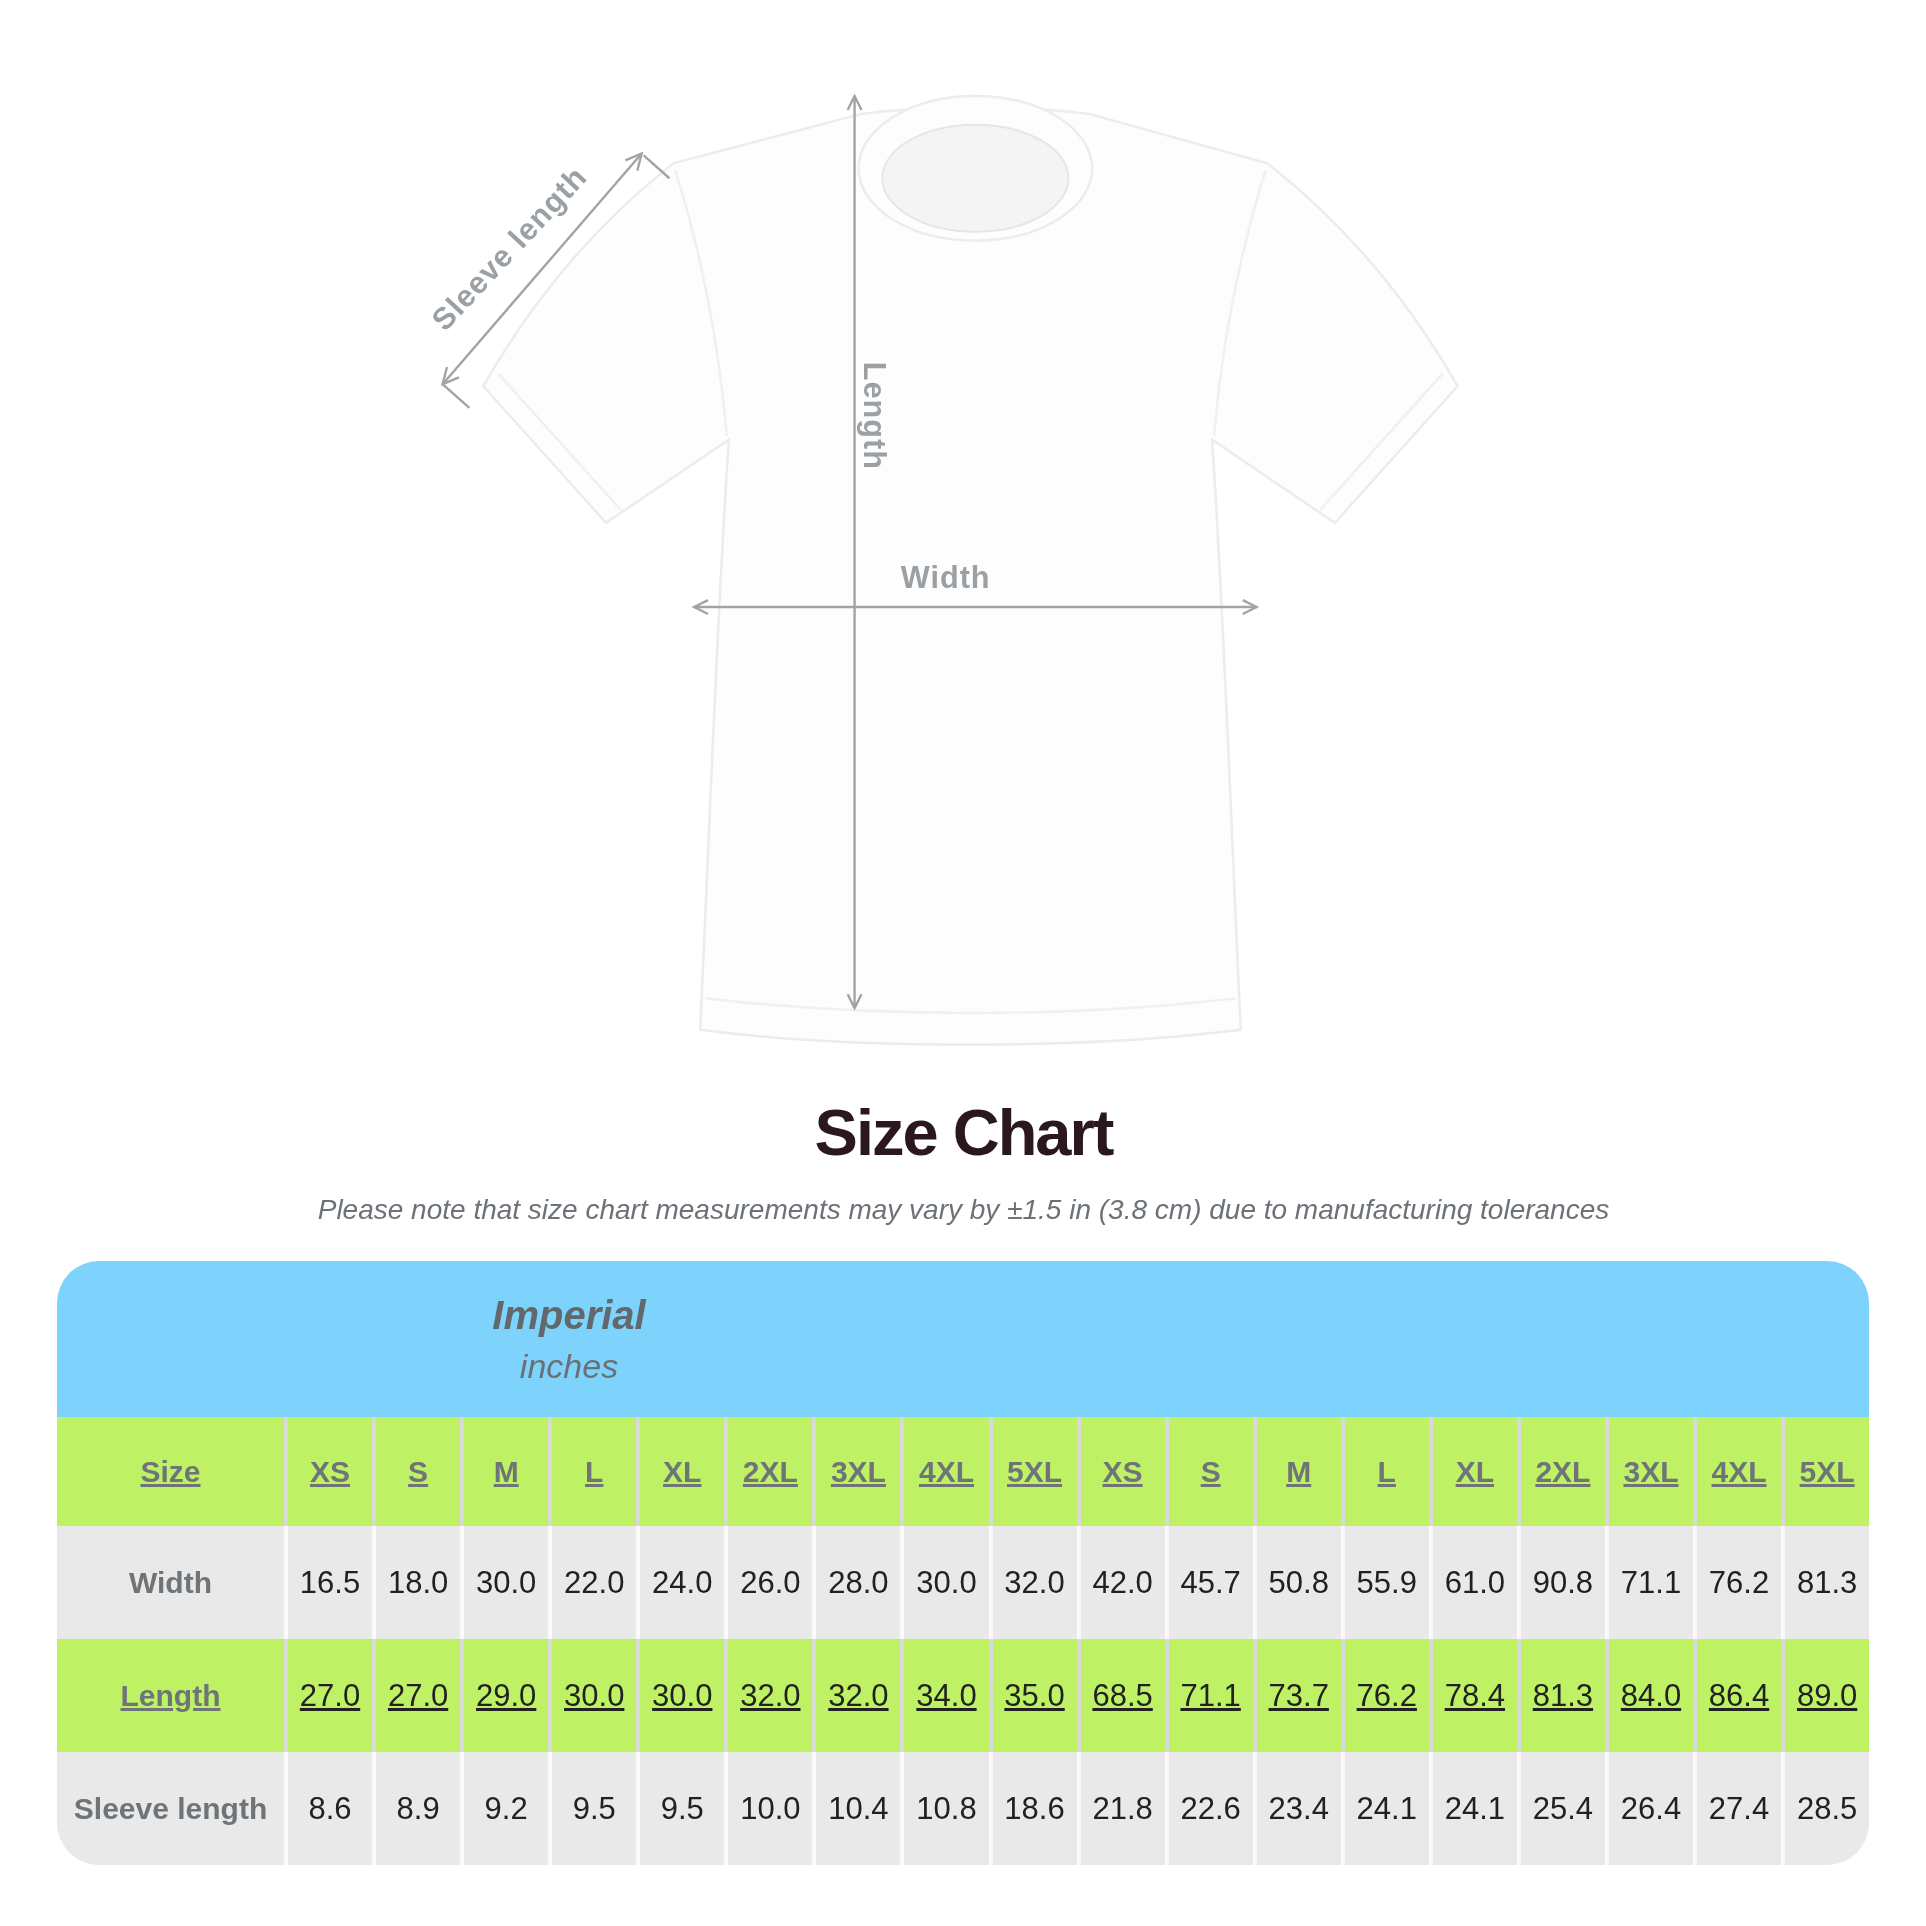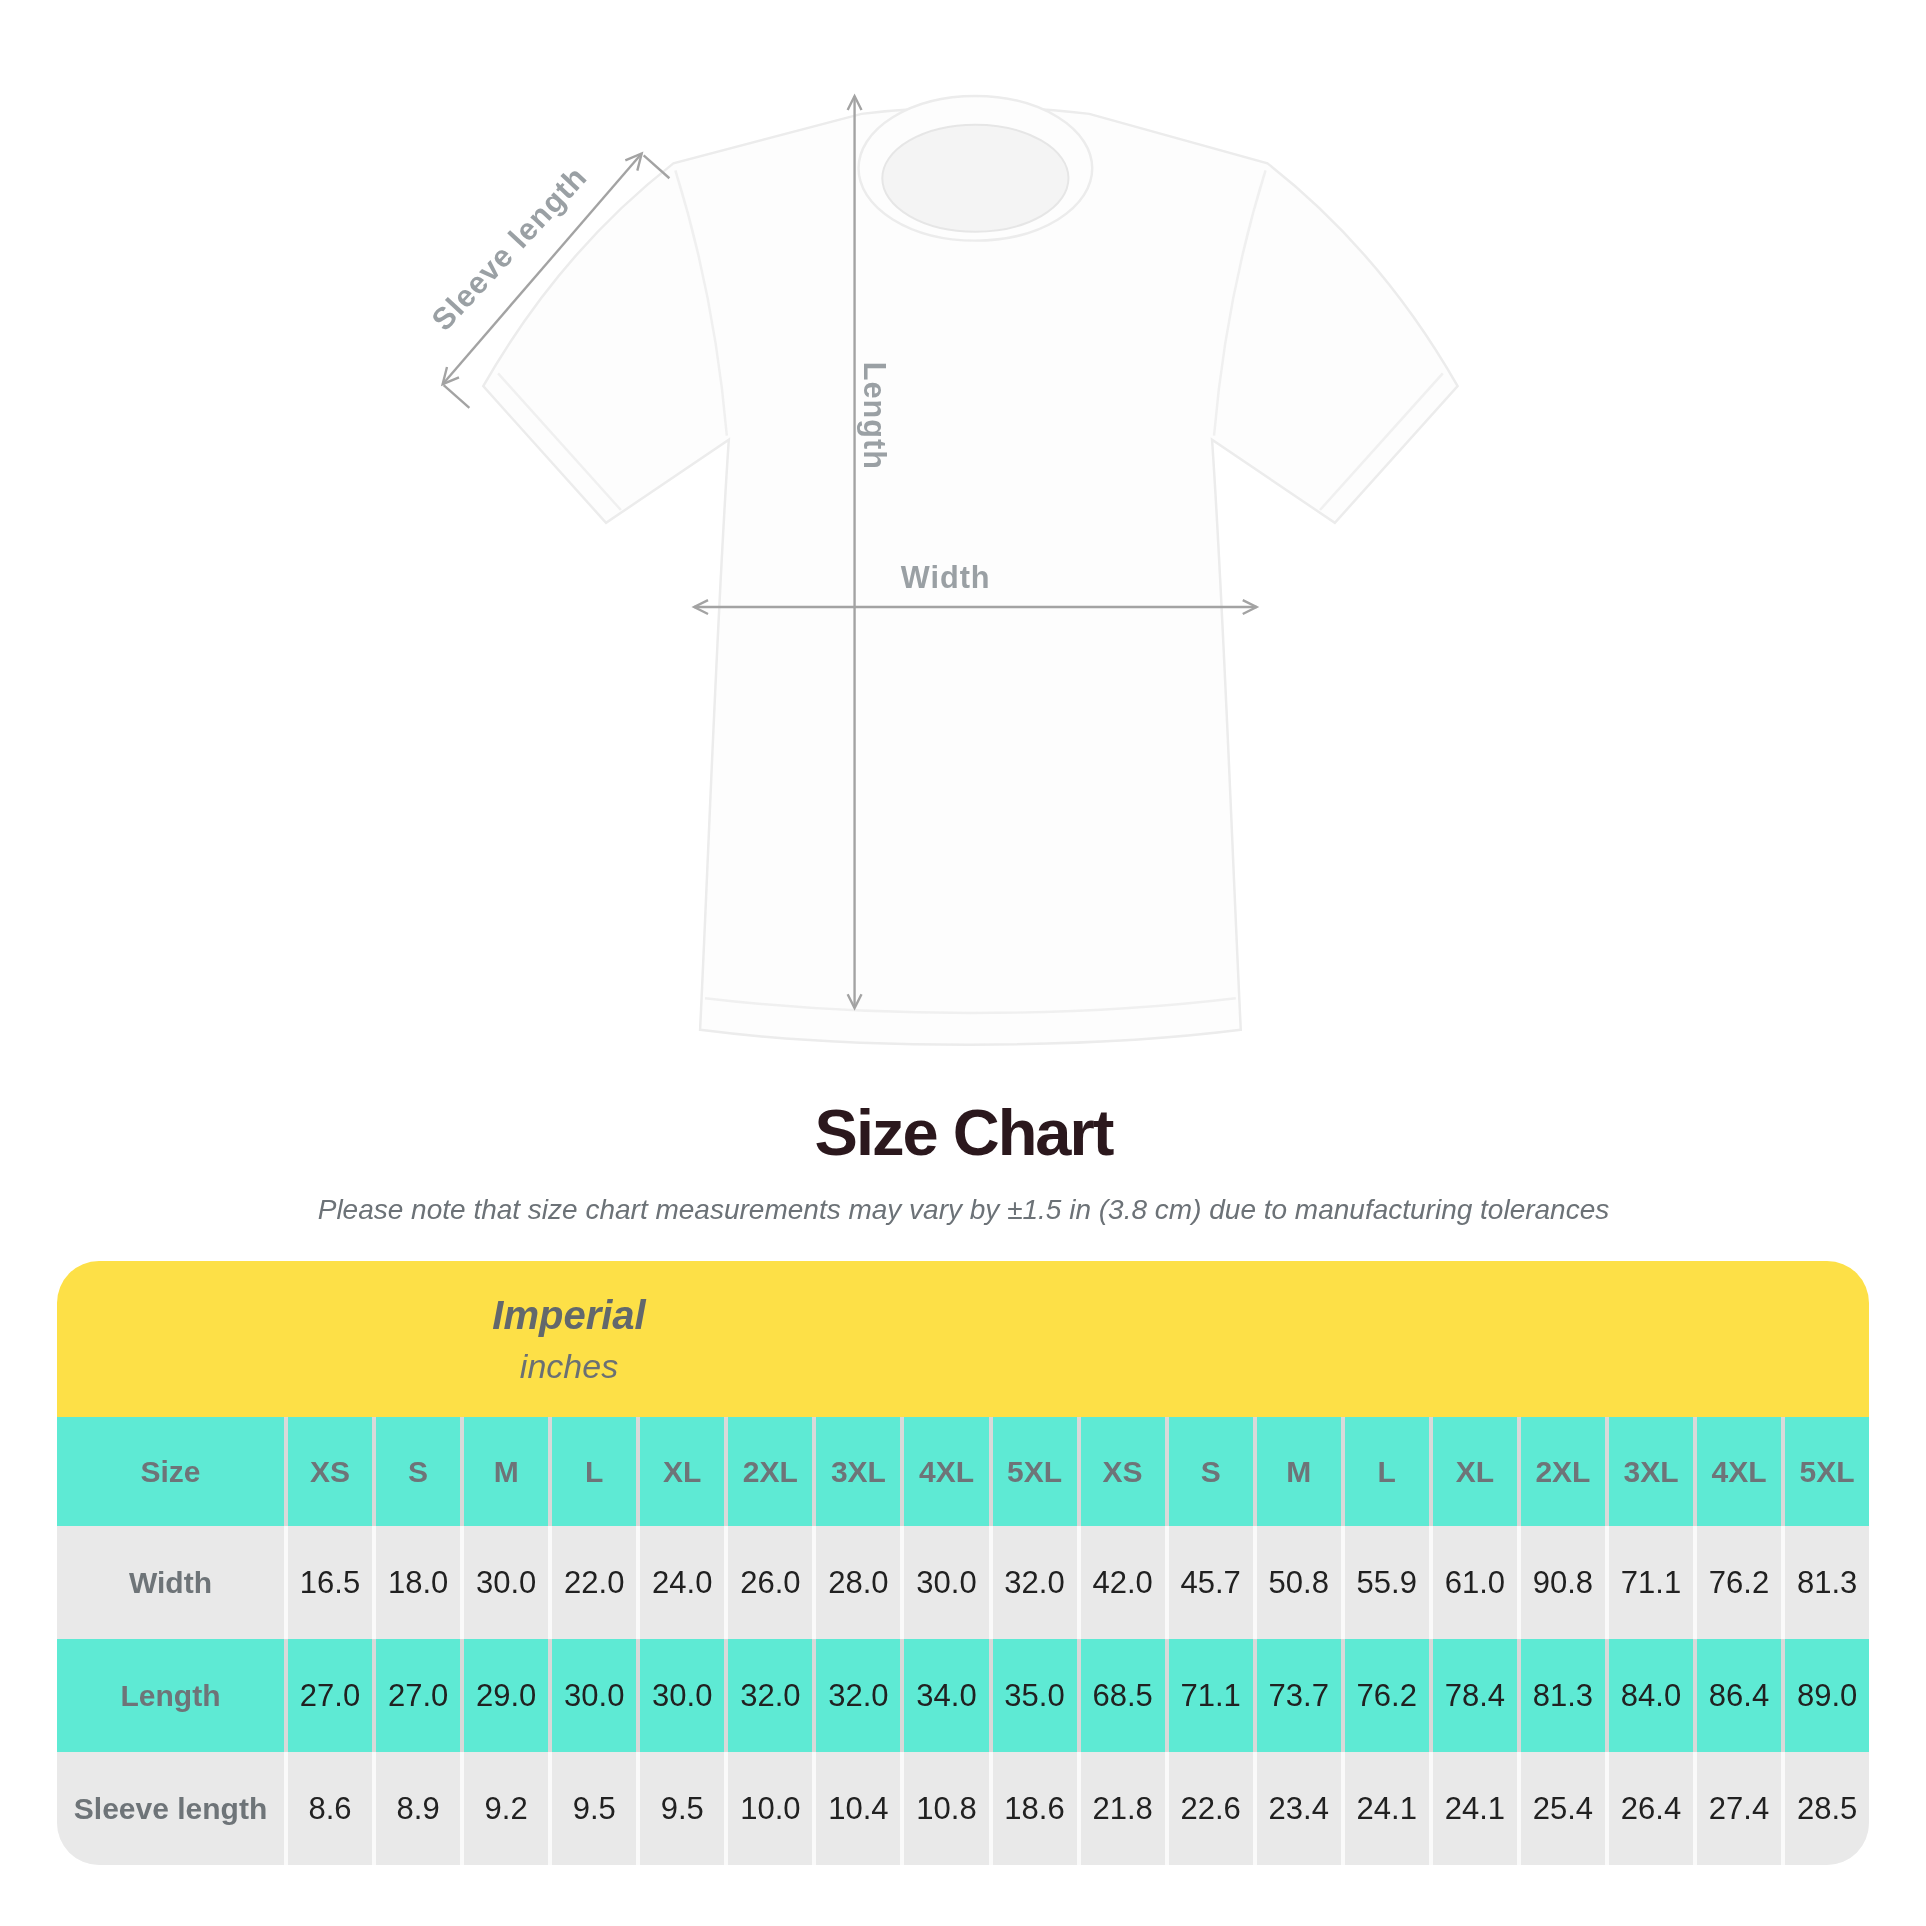--- a/index.html
+++ b/index.html
@@ -22,37 +22,37 @@
     text-align:center;line-height:71px;
     font-size:65px;font-weight:600;letter-spacing:-2px;color:#2b181d;margin-top:12px;
   }
   #page-subtitle{
     position:absolute;left:0;top:1194px;width:1927px;
     text-align:center;font-size:28px;font-style:italic;color:#6c7277;
   }
   
   #size-table{position:absolute;left:57px;top:1261px;width:1812px;}
   #unit-band{
-    height:156px;background:#fde047;border-radius:42px 42px 0 0;
+    height:156px;background:#7dd3fc;border-radius:42px 42px 0 0;
     display:flex;
   }
   .band-half{display:flex;flex-direction:column;align-items:center;justify-content:center;}
   .band-half.imperial{flex:0 0 1024px;}
   .band-half.metric{flex:1 1 auto;}
   .band-title{font-size:40px;font-weight:700;font-style:italic;color:#62686c;}
   .band-sub{font-size:34px;font-style:italic;color:#6a7074;margin-top:9px;}
   .trow{display:flex;gap:4px;height:113px;}
   .trow.head{height:109px;background:#d9d9d9;}
   .trow.white{background:#d9d9d9;}
   .trow.gray{background:#fafafa;}
   .trow.last{border-radius:0 0 42px 42px;overflow:hidden;}
   .c{display:flex;align-items:center;justify-content:center;}
   .c.lab{flex:0 0 227px;}
   .c.dat{flex:1 1 0;}
-  .trow.head .c,.trow.white .c{background:#5eead4;}
+  .trow.head .c,.trow.white .c{background:#bef264;text-decoration:underline;}
   .trow.gray .c{background:#e9e9e9;}
   .hdr{font-size:30px;font-weight:700;color:#6e7478;}
   .val{font-size:31px;font-weight:400;color:#212121;}
 </style>
 </head>
 <body>
 
 <svg id="shirt-layer" viewBox="0 0 1946 1946" xmlns="http://www.w3.org/2000/svg">
 
   <path d="M 870,115

